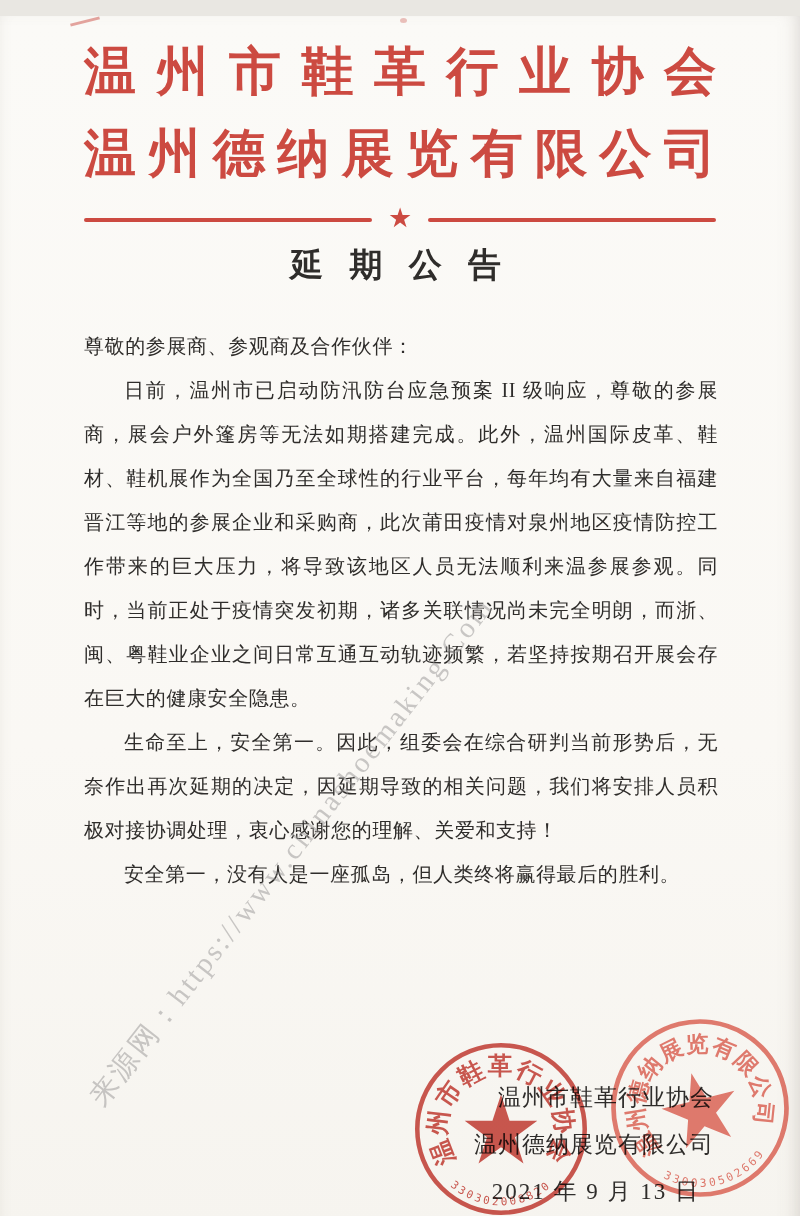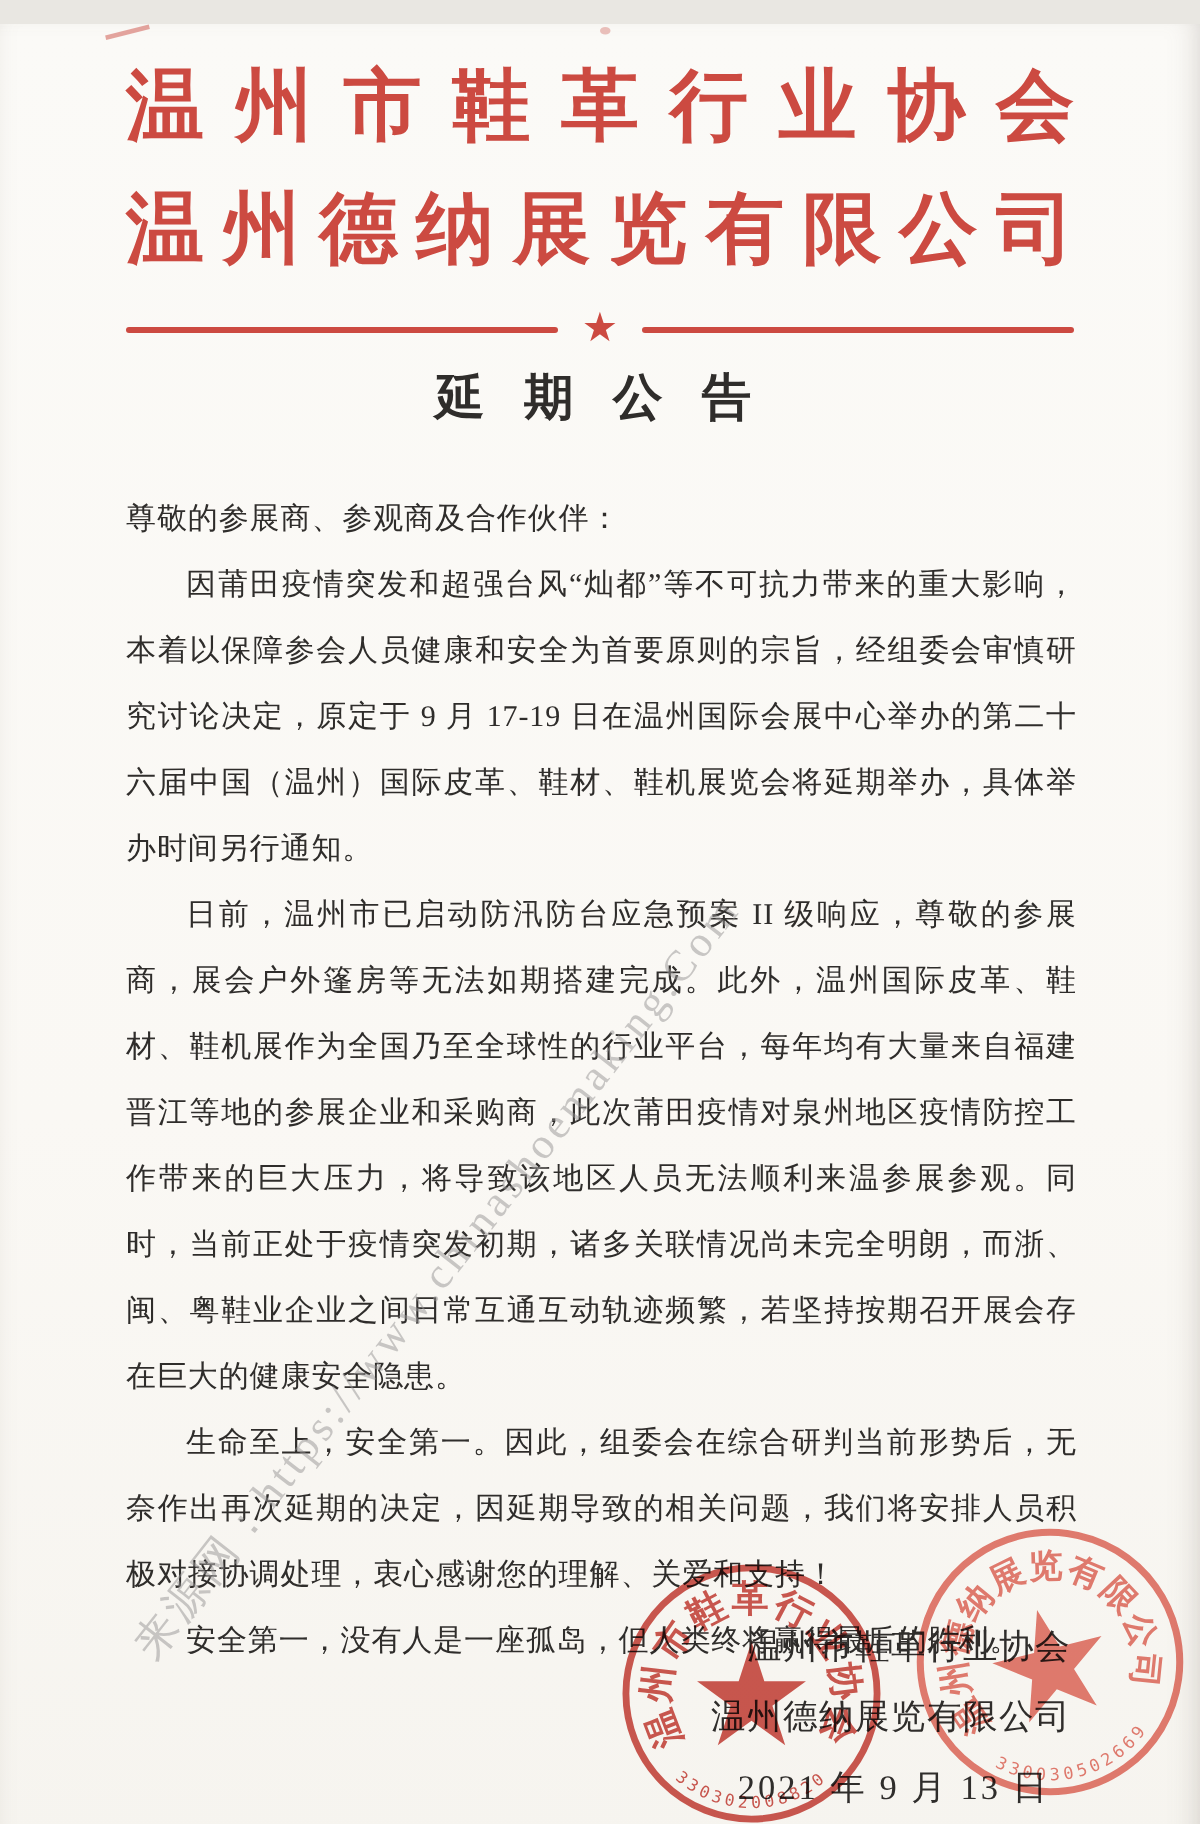--- a/index.html
+++ b/index.html
@@ -76,21 +76,20 @@
       <div class="bar"></div>
     </div>
   </div>
 
   <div class="doc-title">
     <div class="t2">延 期 公 告</div>
   </div>
 
   <div class="body-text">
     <p class="no-indent">尊敬的参展商、参观商及合作伙伴：</p>
-    <p>因莆田疫情突发和超强台风“灿都”等不可抗力带来的重大影响，本着以保障参会人员健康和安全为首要原则的宗旨，经组委会审慎研究讨论决定，原定于 9 月 17-19 日在温州国际会展中心举办的第二十六届中国（温州）国际皮革、鞋材、鞋机展览会将延期举办，具体举办时间另行通知。</p>
     <p>日前，温州市已启动防汛防台应急预案 II 级响应，尊敬的参展商，展会户外篷房等无法如期搭建完成。此外，温州国际皮革、鞋材、鞋机展作为全国乃至全球性的行业平台，每年均有大量来自福建晋江等地的参展企业和采购商，此次莆田疫情对泉州地区疫情防控工作带来的巨大压力，将导致该地区人员无法顺利来温参展参观。同时，当前正处于疫情突发初期，诸多关联情况尚未完全明朗，而浙、闽、粤鞋业企业之间日常互通互动轨迹频繁，若坚持按期召开展会存在巨大的健康安全隐患。</p>
     <p>生命至上，安全第一。因此，组委会在综合研判当前形势后，无奈作出再次延期的决定，因延期导致的相关问题，我们将安排人员积极对接协调处理，衷心感谢您的理解、关爱和支持！</p>
     <p>安全第一，没有人是一座孤岛，但人类终将赢得最后的胜利。</p>
   </div>
 
   <div class="watermark">来源网：https://www.chinashoemaking.Com</div>
 
   <div class="signature">
     <div>温州市鞋革行业协会</div>
     <div>温州德纳展览有限公司</div>

